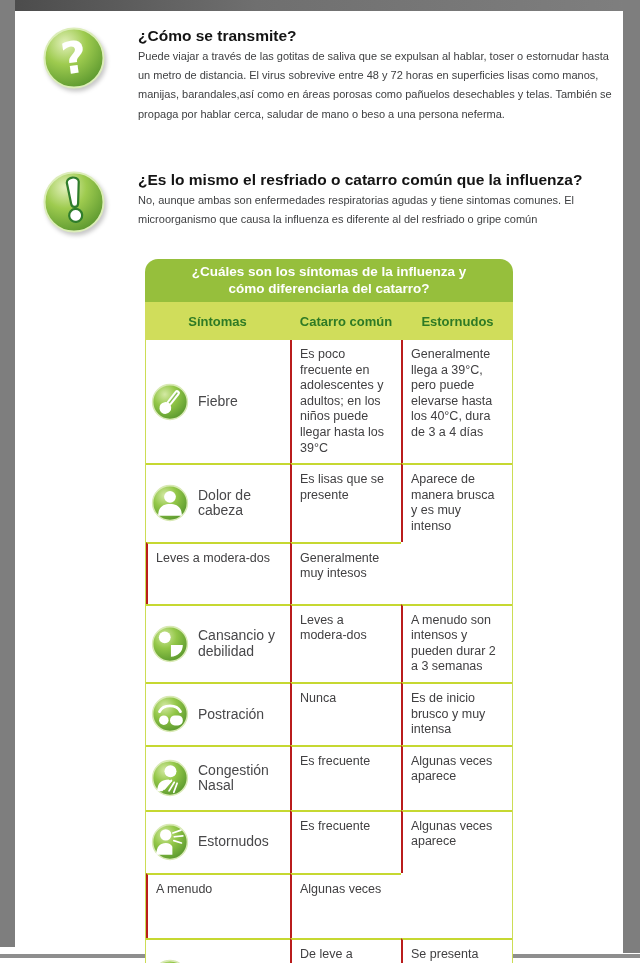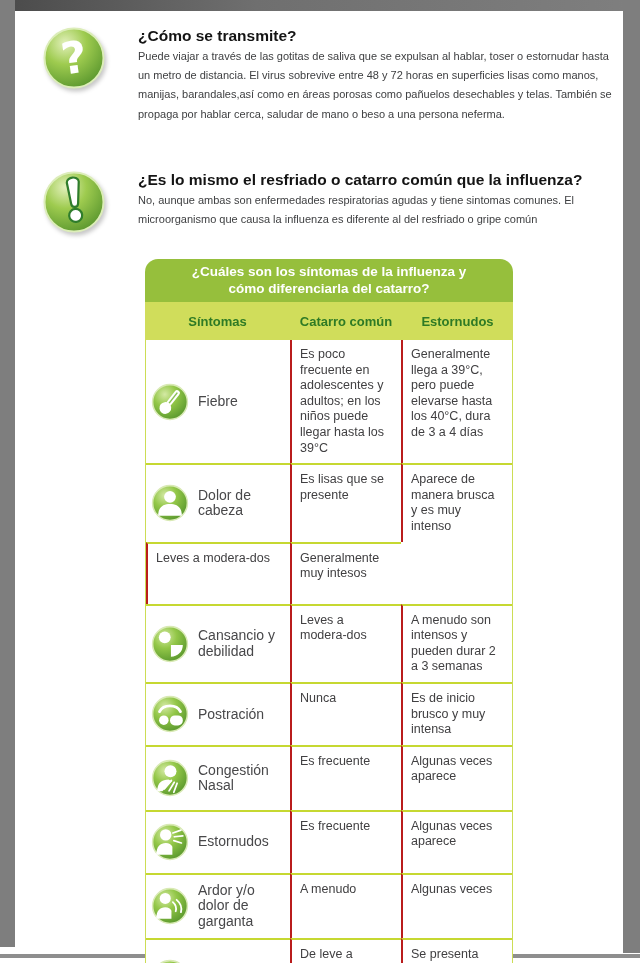--- a/index.html
+++ b/index.html
@@ -222,32 +222,20 @@
               <path d="M23,10.5 L31.5,7.5 M24.5,14.5 L33.5,13.5 M24,18.5 L32,21" stroke="#ffffff" stroke-width="1.8" fill="none" stroke-linecap="round"></path>
             </svg>
           </span>
           <span>Estornudos</span>
         </div>
         <div class="c">Es frecuente</div>
         <div class="c">Algunas veces aparece</div>
       </div>
 
       <div class="t-row">
-        <div class="c sym">
-          <span class="rowicon">
-            <svg viewBox="0 0 40 40" width="38" height="38">
-              <circle cx="20" cy="20" r="18.3" fill="url(#gicon)" stroke="#d9eab5" stroke-width="1.6"></circle>
-              <circle cx="15" cy="12" r="5.8" fill="#ffffff"></circle>
-              <path d="M5.5,33.5 C5.5,25 9.5,21.3 15,21.3 C18.5,21.3 20.5,22.8 21.5,25 L21.5,33.5 Z" fill="#ffffff"></path>
-              <path d="M23,16 Q27.5,20 26,25.5" stroke="#ffffff" stroke-width="1.9" fill="none" stroke-linecap="round"></path>
-              <path d="M27,13.5 Q33.5,19 31.5,26.5" stroke="#ffffff" stroke-width="1.9" fill="none" stroke-linecap="round"></path>
-            </svg>
-          </span>
-          <span>Ardor y/o dolor de garganta</span>
-        </div>
         <div class="c">A menudo</div>
         <div class="c">Algunas veces</div>
       </div>
 
       <div class="t-row">
         <div class="c sym">
           <span class="rowicon">
             <svg viewBox="0 0 40 40" width="38" height="38">
               <circle cx="20" cy="20" r="18.3" fill="url(#gicon)" stroke="#d9eab5" stroke-width="1.6"></circle>
               <circle cx="17" cy="12.5" r="6" fill="#ffffff"></circle>

